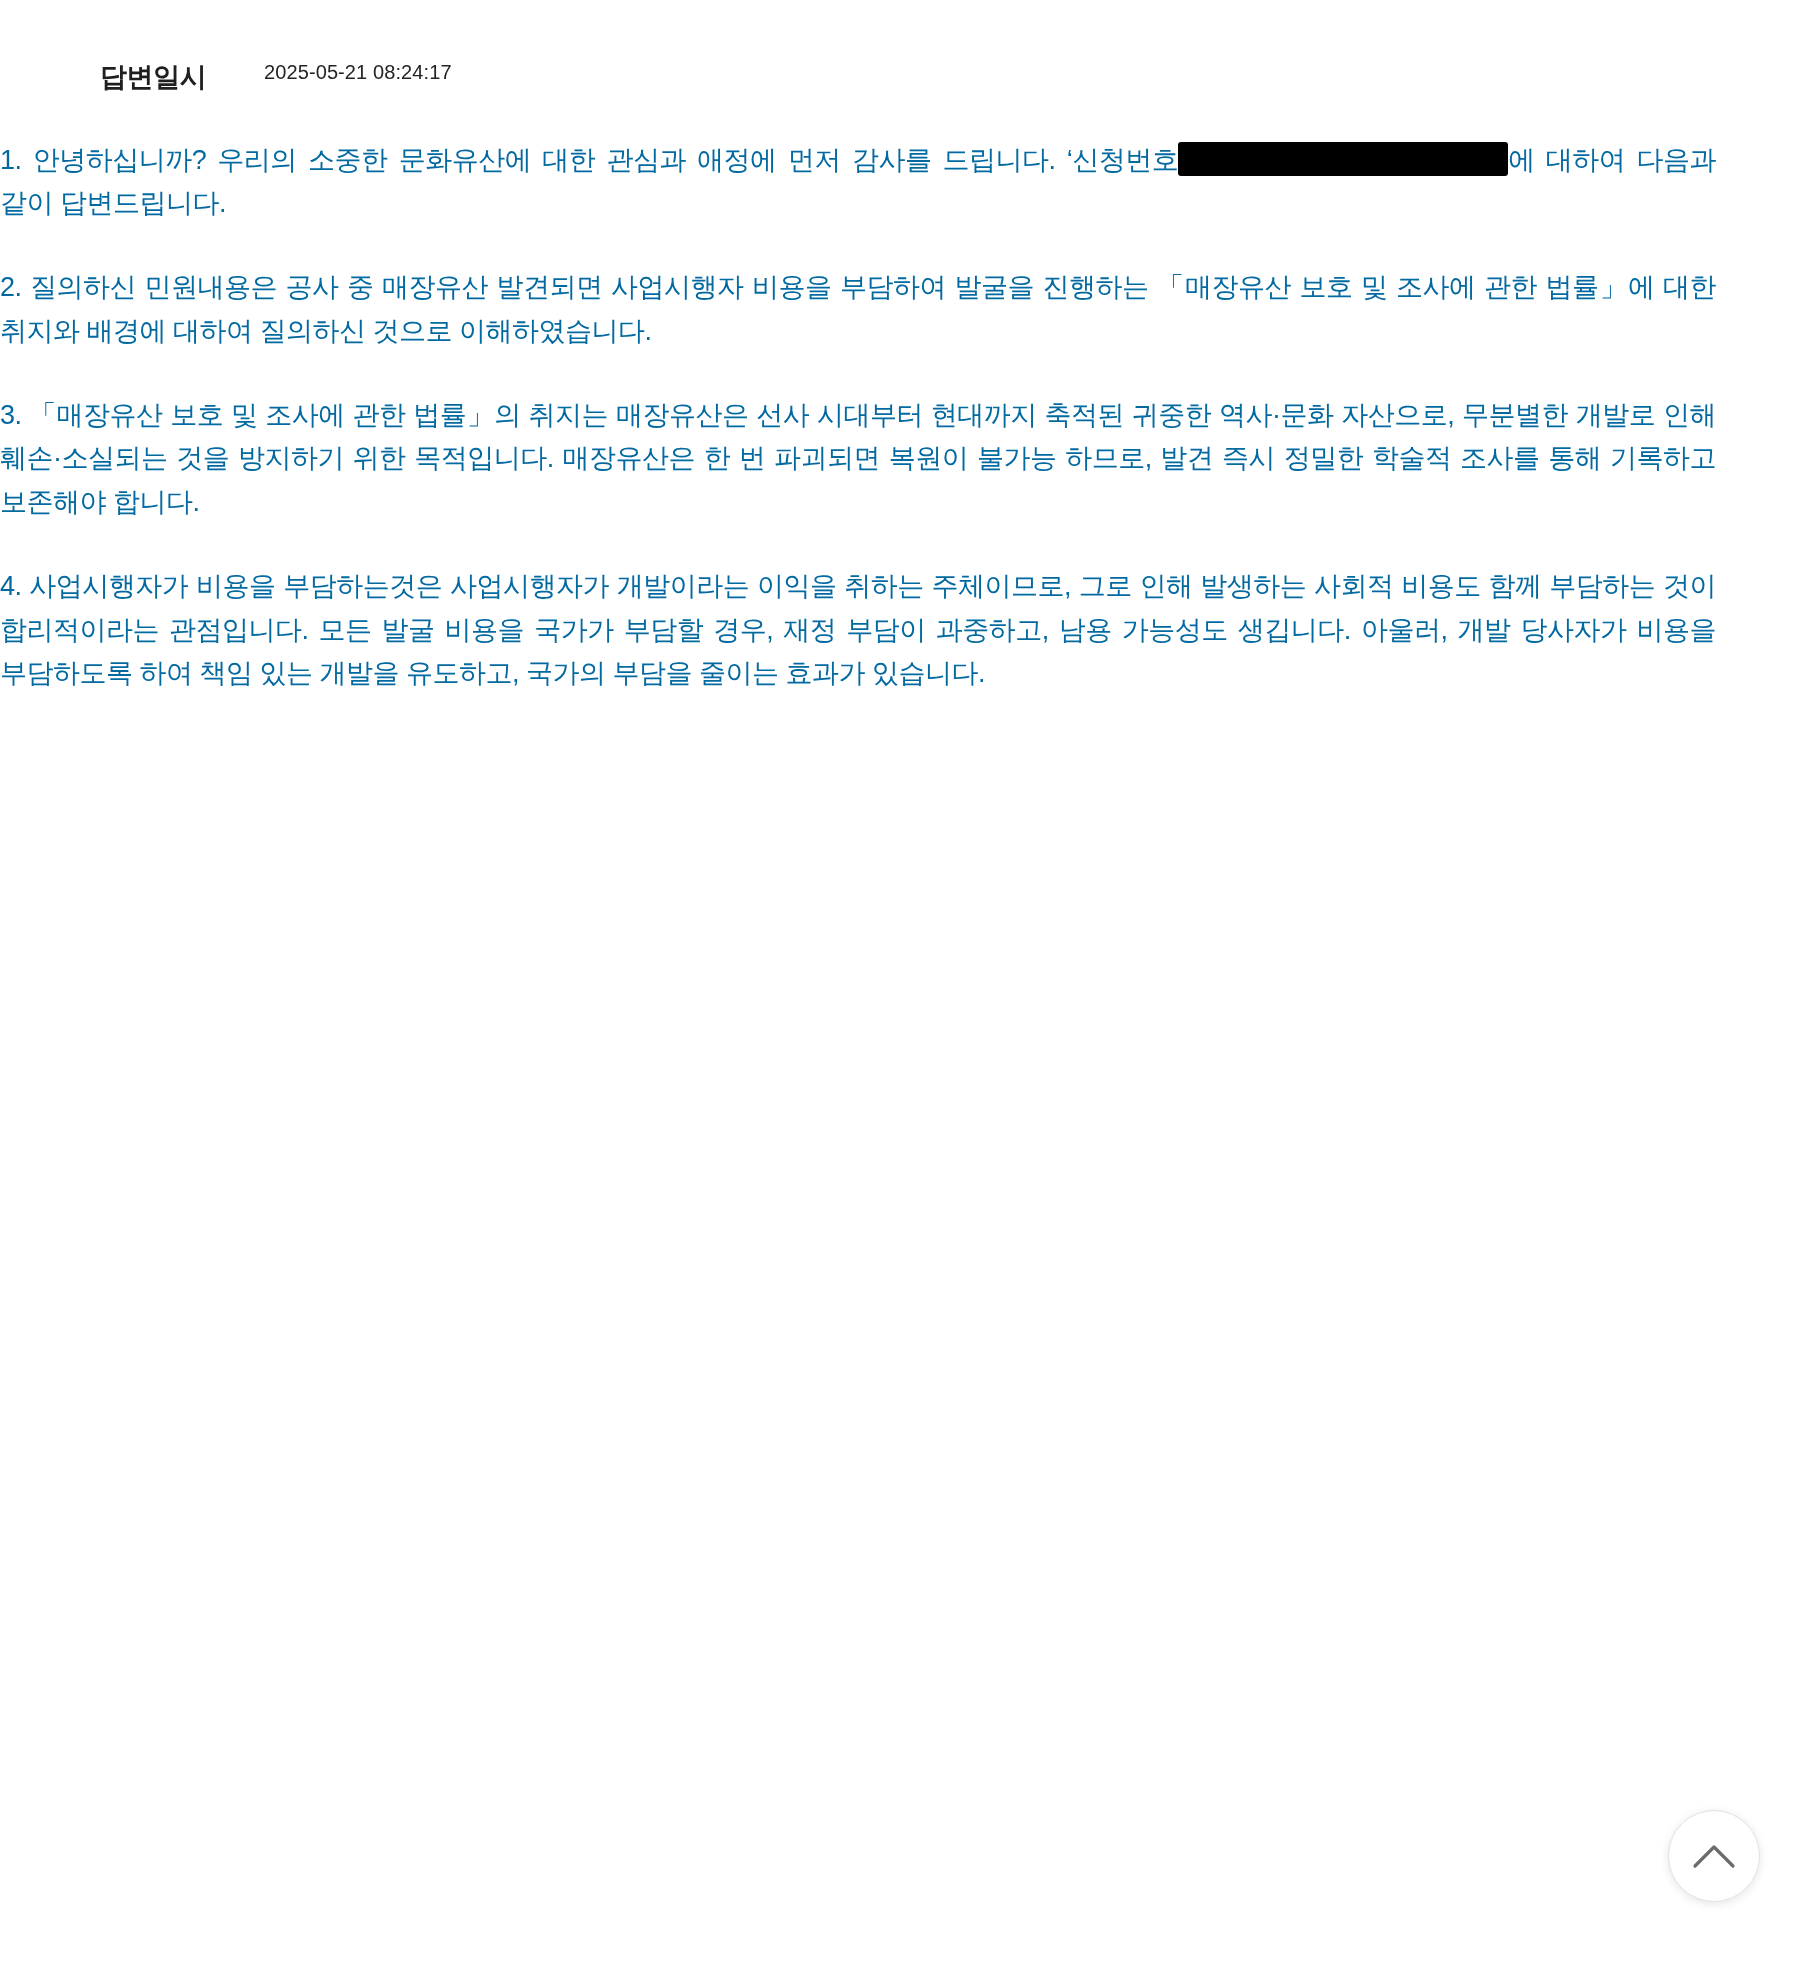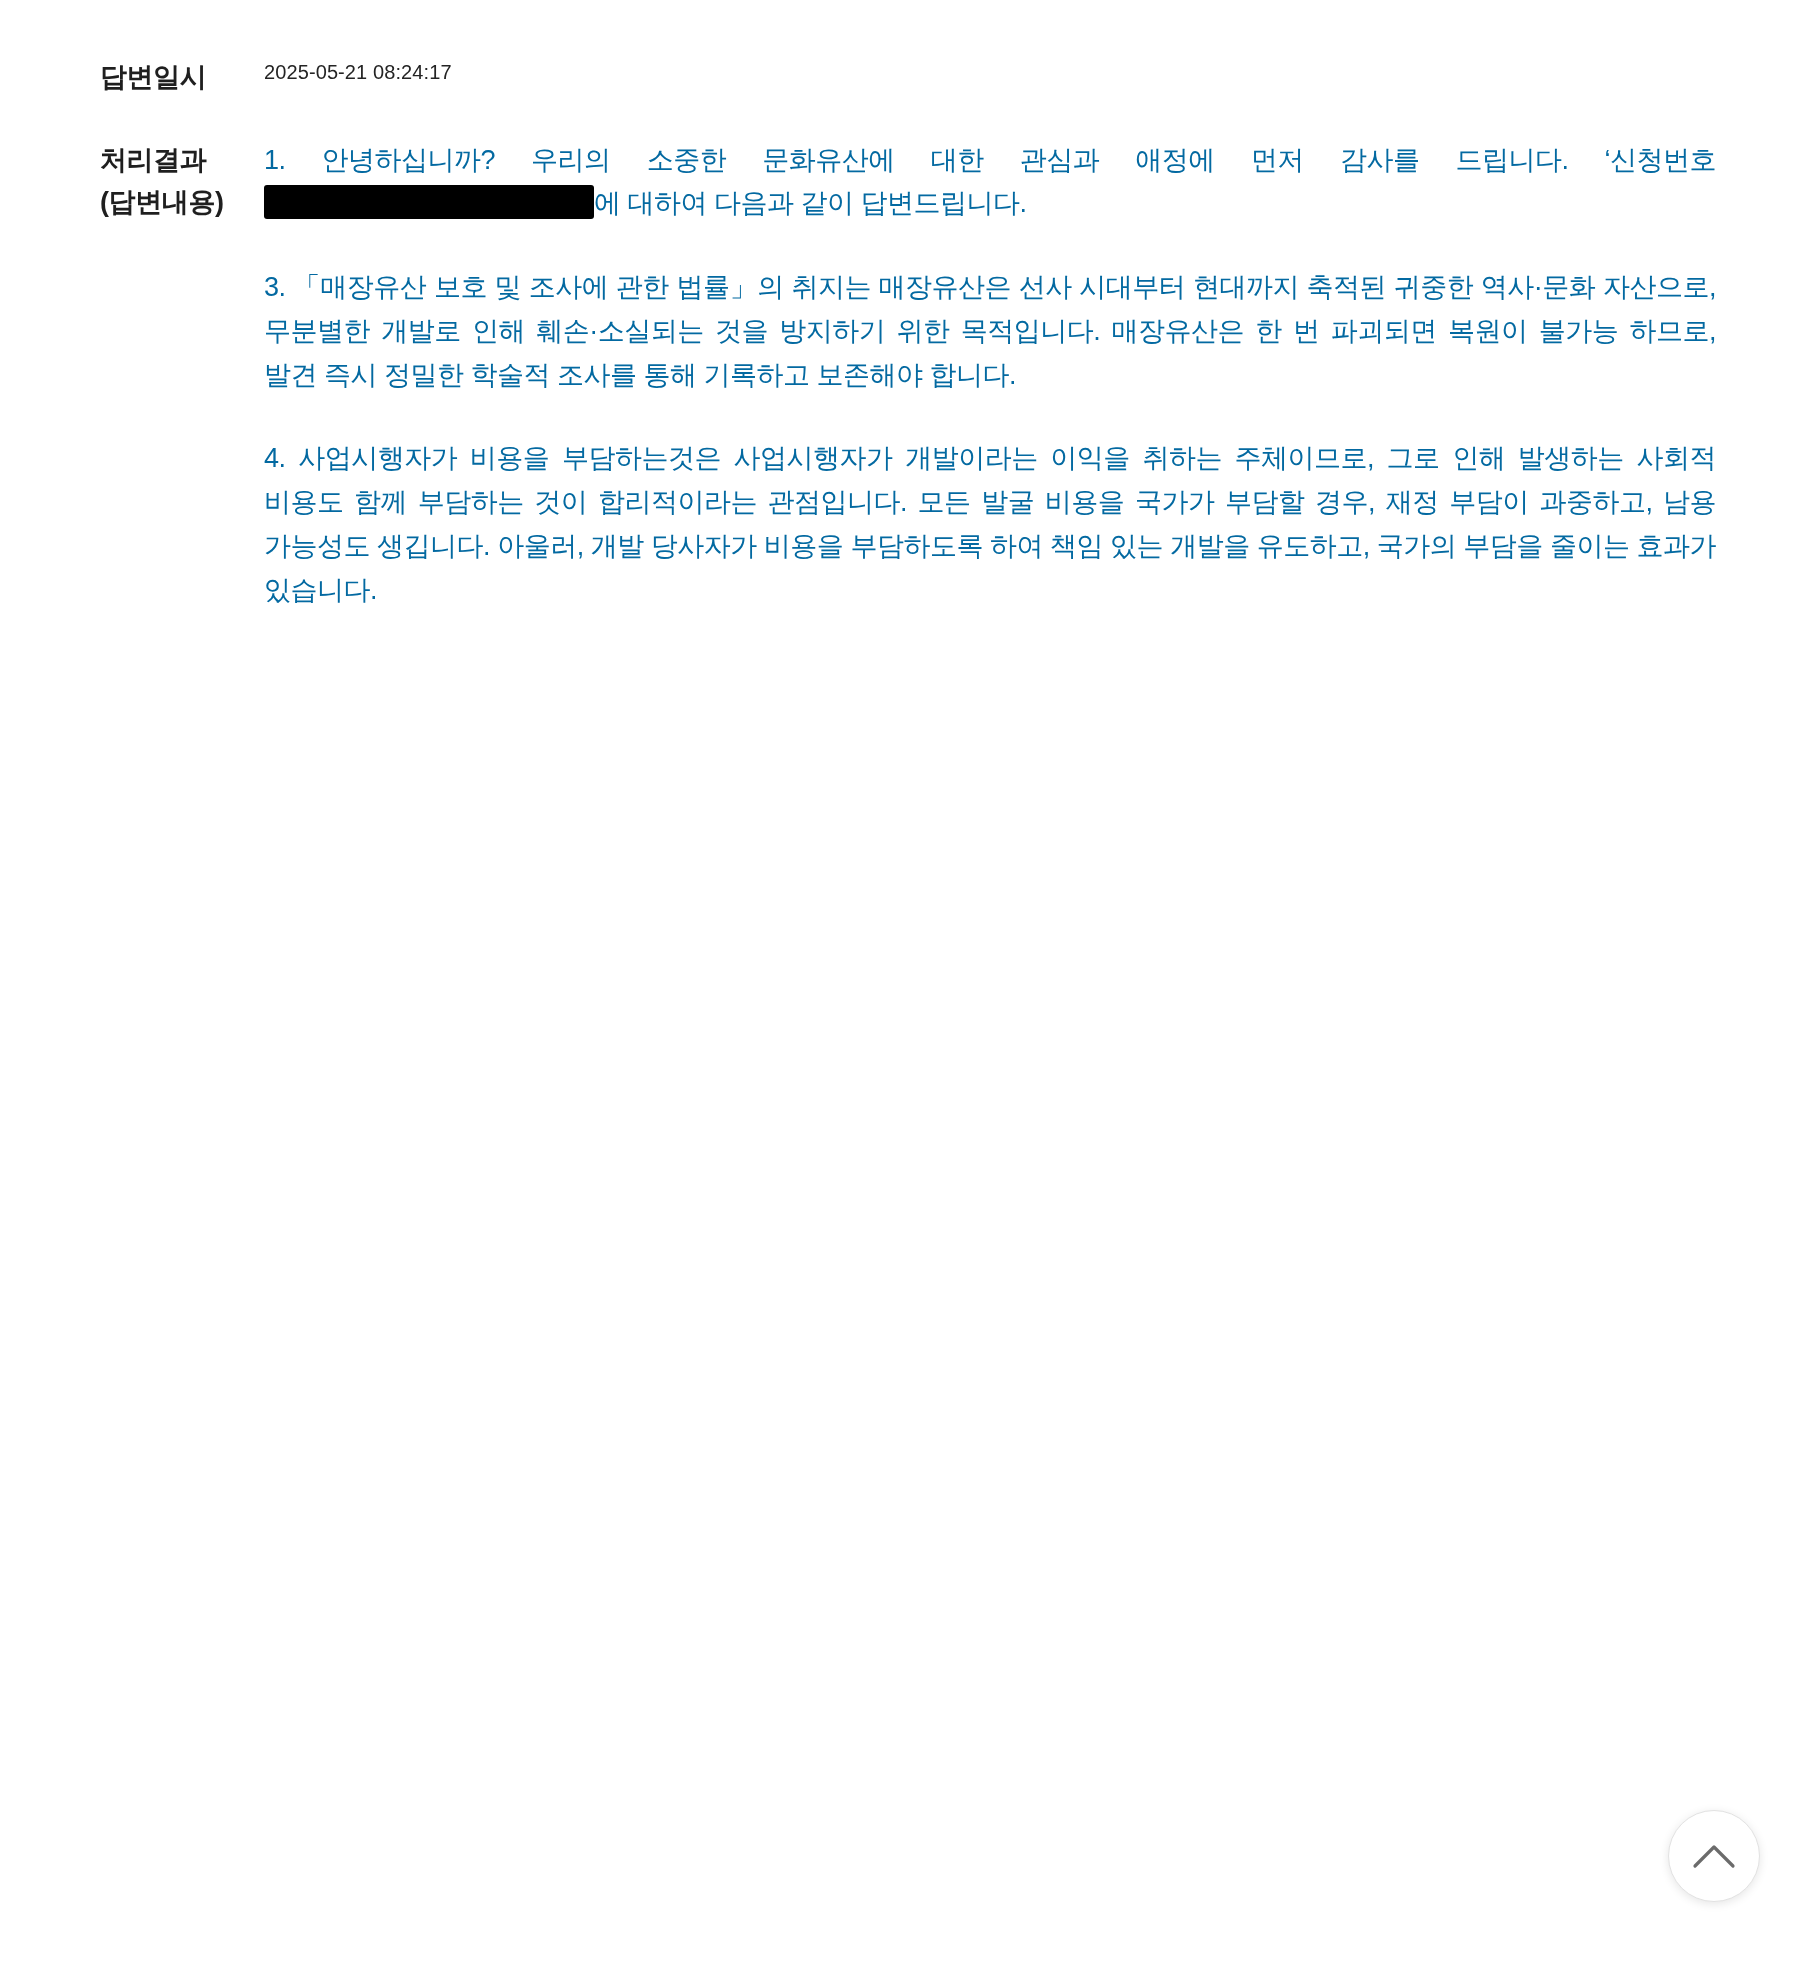--- a/index.html
+++ b/index.html
@@ -123,29 +123,26 @@
 <div class="page">
 
   <div class="row">
     <div class="row-label">
       <span>답변일시</span>
     </div>
     <div class="row-value date-value">2025-05-21 08:24:17</div>
   </div>
 
   <div class="row">
-    <div class="row-label">
-      <span>처리결과</span>
-      <span class="label-sub">(답변내용)</span>
-    </div>
 
     <div class="row-value answer-body">
 
       <p><span>1. 안녕하십니까? 우리의 소중한 문화유산에 대한 관심과 애정에 먼저 감사를 드립니다. ‘신청번호</span><span class="redacted short"></span><span>에 대하여 다음과 같이 답변드립니다.</span></p>
 
+      <p>2. 질의하신 민원내용은 공사 중 매장유산 발견되면 사업시행자 비용을 부담하여 발굴을 진행하는 「매장유산 보호 및 조사에 관한 법률」에 대한 취지와 배경에 대하여 질의하신 것으로 이해하였습니다.</p>
 
       <p>3. 「매장유산 보호 및 조사에 관한 법률」의 취지는 매장유산은 선사 시대부터 현대까지 축적된 귀중한 역사·문화 자산으로, 무분별한 개발로 인해 훼손·소실되는 것을 방지하기 위한 목적입니다. 매장유산은 한 번 파괴되면 복원이 불가능 하므로, 발견 즉시 정밀한 학술적 조사를 통해 기록하고 보존해야 합니다.</p>
 
       <p>4. 사업시행자가 비용을 부담하는것은 사업시행자가 개발이라는 이익을 취하는 주체이므로, 그로 인해 발생하는 사회적 비용도 함께 부담하는 것이 합리적이라는 관점입니다. 모든 발굴 비용을 국가가 부담할 경우, 재정 부담이 과중하고, 남용 가능성도 생깁니다. 아울러, 개발 당사자가 비용을 부담하도록 하여 책임 있는 개발을 유도하고, 국가의 부담을 줄이는 효과가 있습니다.</p>
 
 
 
     </div>
   </div>
 

